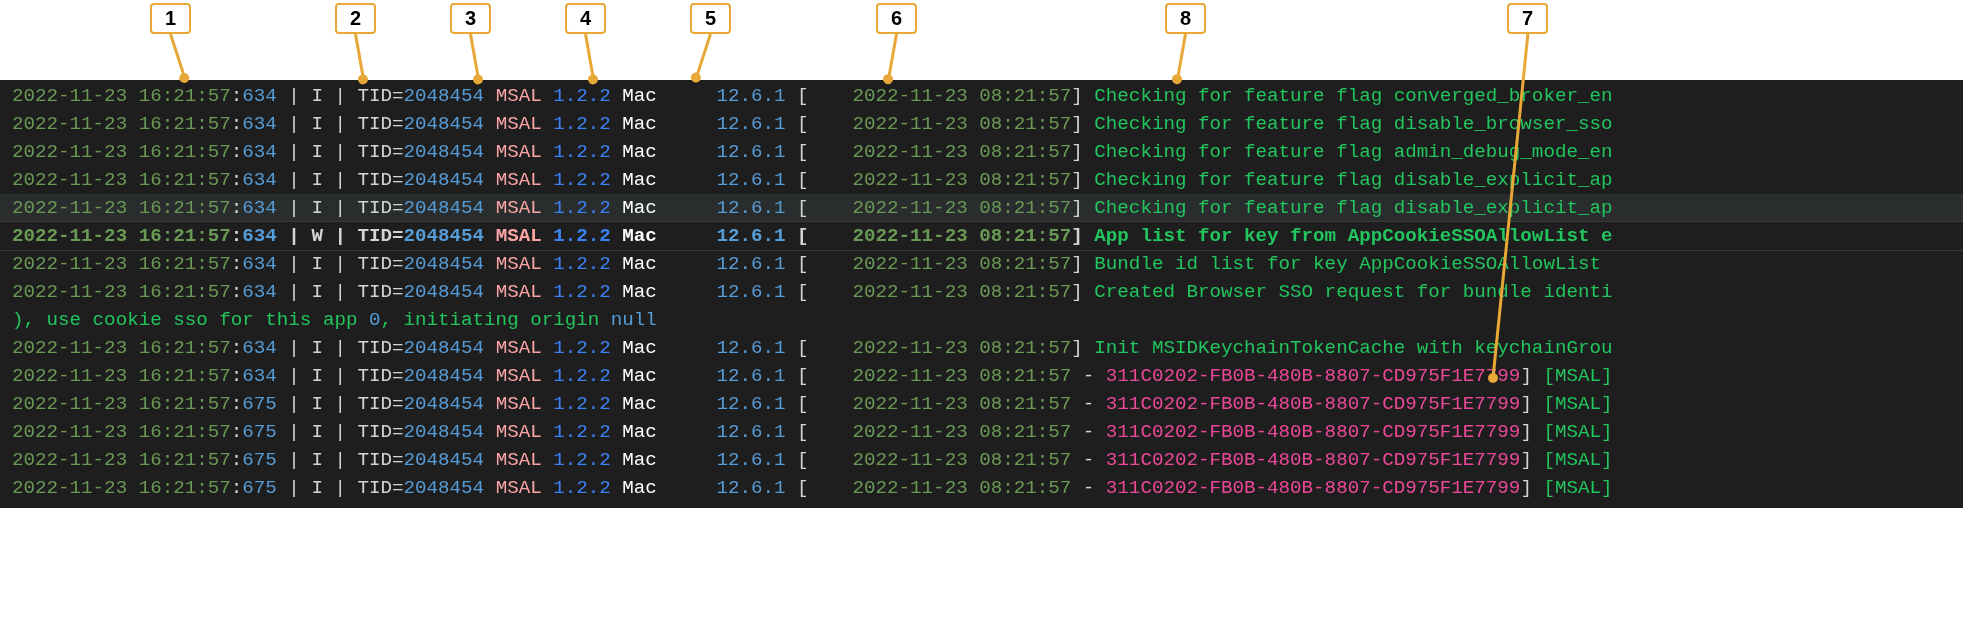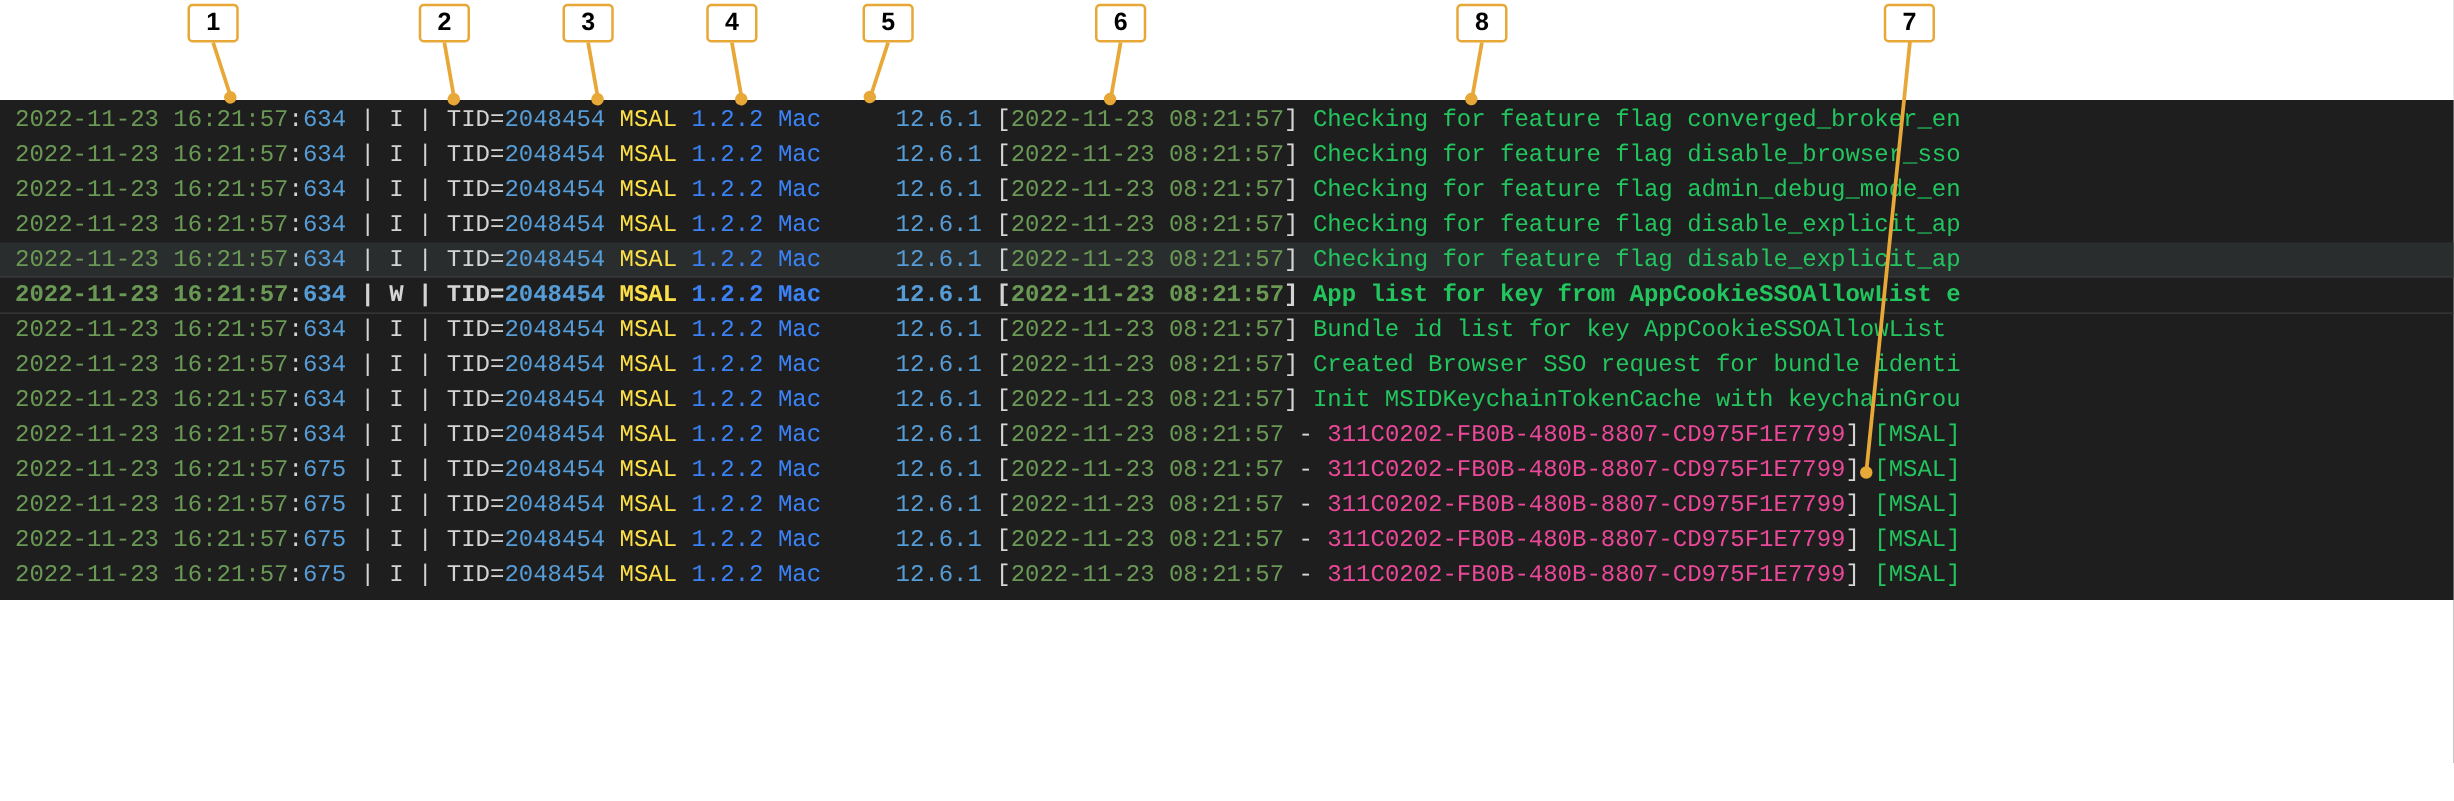--- a/index.html
+++ b/index.html
@@ -64,27 +64,27 @@
       padding-left: 12px;
       color: #d4d4d4;
     }
     .cDate { color: #6a9955; }
     .cTime { color: #6a9955; text-align: right; }
     .cMs { color: #569cd6; }
     .cSep { color: #d4d4d4; }
     .cLvl { color: #d4d4d4; }
     .cTid { color: #d4d4d4; }
     .cTidN { color: #569cd6; }
-    .cSdk { color: #fde047; }
+    .cSdk { color: #fca5a5; }
     .cVer { color: #3b82f6; }
-    .cPlat { color: #3b82f6; margin-top: 37px; }
+    .cPlat { color: #ffffff; margin-top: 37px; }
     .cOs { color: #569cd6; margin-left: 48px; }
     .cBrO { color: #d4d4d4; }
     .cBrC { color: #d4d4d4; }
-    .cTs2 { color: #6a9955; }
+    .cTs2 { color: #6a9955; margin-left: 44px; }
     .cGuid { color: #ec4899; }
     .cMsg { color: #22c55e; }
     .cNum { color: #569cd6; }
     .cNull { color: #569cd6; }
     .highlight-row {
       background: #2a2d2e;
     }
     .warn-row {
       outline: 1px solid #3a3a3a;
       font-weight: bold;
@@ -132,19 +132,20 @@
   </div>
 <div class="log-area" id="log-area">
     <div class="log-line"><span class="cDate">2022-11-23</span><span class="cSep"> </span><span class="cTime">16:21:57</span><span class="cSep">:</span><span class="cMs">634</span><span class="cSep"> | </span><span class="cLvl">I</span><span class="cSep"> | </span><span class="cTid">TID=</span><span class="cTidN">2048454</span><span class="cSdk"> MSAL </span><span class="cVer">1.2.2</span><span class="cPlat"> Mac </span><span class="cOs">12.6.1</span><span class="cBrO"> [</span><span class="cTs2">2022-11-23 08:21:57</span><span class="cBrC">] </span><span class="cMsg">Checking for feature flag converged_broker_en</span></div>
     <div class="log-line"><span class="cDate">2022-11-23</span><span class="cSep"> </span><span class="cTime">16:21:57</span><span class="cSep">:</span><span class="cMs">634</span><span class="cSep"> | </span><span class="cLvl">I</span><span class="cSep"> | </span><span class="cTid">TID=</span><span class="cTidN">2048454</span><span class="cSdk"> MSAL </span><span class="cVer">1.2.2</span><span class="cPlat"> Mac </span><span class="cOs">12.6.1</span><span class="cBrO"> [</span><span class="cTs2">2022-11-23 08:21:57</span><span class="cBrC">] </span><span class="cMsg">Checking for feature flag disable_browser_sso</span></div>
     <div class="log-line"><span class="cDate">2022-11-23</span><span class="cSep"> </span><span class="cTime">16:21:57</span><span class="cSep">:</span><span class="cMs">634</span><span class="cSep"> | </span><span class="cLvl">I</span><span class="cSep"> | </span><span class="cTid">TID=</span><span class="cTidN">2048454</span><span class="cSdk"> MSAL </span><span class="cVer">1.2.2</span><span class="cPlat"> Mac </span><span class="cOs">12.6.1</span><span class="cBrO"> [</span><span class="cTs2">2022-11-23 08:21:57</span><span class="cBrC">] </span><span class="cMsg">Checking for feature flag admin_debug_mode_en</span></div>
     <div class="log-line"><span class="cDate">2022-11-23</span><span class="cSep"> </span><span class="cTime">16:21:57</span><span class="cSep">:</span><span class="cMs">634</span><span class="cSep"> | </span><span class="cLvl">I</span><span class="cSep"> | </span><span class="cTid">TID=</span><span class="cTidN">2048454</span><span class="cSdk"> MSAL </span><span class="cVer">1.2.2</span><span class="cPlat"> Mac </span><span class="cOs">12.6.1</span><span class="cBrO"> [</span><span class="cTs2">2022-11-23 08:21:57</span><span class="cBrC">] </span><span class="cMsg">Checking for feature flag disable_explicit_ap</span></div>
     <div class="log-line highlight-row"><span class="cDate">2022-11-23</span><span class="cSep"> </span><span class="cTime">16:21:57</span><span class="cSep">:</span><span class="cMs">634</span><span class="cSep"> | </span><span class="cLvl">I</span><span class="cSep"> | </span><span class="cTid">TID=</span><span class="cTidN">2048454</span><span class="cSdk"> MSAL </span><span class="cVer">1.2.2</span><span class="cPlat"> Mac </span><span class="cOs">12.6.1</span><span class="cBrO"> [</span><span class="cTs2">2022-11-23 08:21:57</span><span class="cBrC">] </span><span class="cMsg">Checking for feature flag disable_explicit_ap</span></div>
     <div class="log-line warn-row"><span class="cDate">2022-11-23</span><span class="cSep"> </span><span class="cTime">16:21:57</span><span class="cSep">:</span><span class="cMs">634</span><span class="cSep"> | </span><span class="cLvl">W</span><span class="cSep"> | </span><span class="cTid">TID=</span><span class="cTidN">2048454</span><span class="cSdk"> MSAL </span><span class="cVer">1.2.2</span><span class="cPlat"> Mac </span><span class="cOs">12.6.1</span><span class="cBrO"> [</span><span class="cTs2">2022-11-23 08:21:57</span><span class="cBrC">] </span><span class="cMsg">App list for key from AppCookieSSOAllowList e</span></div>
     <div class="log-line"><span class="cDate">2022-11-23</span><span class="cSep"> </span><span class="cTime">16:21:57</span><span class="cSep">:</span><span class="cMs">634</span><span class="cSep"> | </span><span class="cLvl">I</span><span class="cSep"> | </span><span class="cTid">TID=</span><span class="cTidN">2048454</span><span class="cSdk"> MSAL </span><span class="cVer">1.2.2</span><span class="cPlat"> Mac </span><span class="cOs">12.6.1</span><span class="cBrO"> [</span><span class="cTs2">2022-11-23 08:21:57</span><span class="cBrC">] </span><span class="cMsg">Bundle id list for key AppCookieSSOAllowList </span></div>
     <div class="log-line"><span class="cDate">2022-11-23</span><span class="cSep"> </span><span class="cTime">16:21:57</span><span class="cSep">:</span><span class="cMs">634</span><span class="cSep"> | </span><span class="cLvl">I</span><span class="cSep"> | </span><span class="cTid">TID=</span><span class="cTidN">2048454</span><span class="cSdk"> MSAL </span><span class="cVer">1.2.2</span><span class="cPlat"> Mac </span><span class="cOs">12.6.1</span><span class="cBrO"> [</span><span class="cTs2">2022-11-23 08:21:57</span><span class="cBrC">] </span><span class="cMsg">Created Browser SSO request for bundle identi</span></div>
+    <div class="log-line"><span class="cMsg">), use cookie sso for this app </span><span class="cNum">0</span><span class="cMsg">, initiating origin </span><span class="cNull">null</span></div>
     <div class="log-line"><span class="cDate">2022-11-23</span><span class="cSep"> </span><span class="cTime">16:21:57</span><span class="cSep">:</span><span class="cMs">634</span><span class="cSep"> | </span><span class="cLvl">I</span><span class="cSep"> | </span><span class="cTid">TID=</span><span class="cTidN">2048454</span><span class="cSdk"> MSAL </span><span class="cVer">1.2.2</span><span class="cPlat"> Mac </span><span class="cOs">12.6.1</span><span class="cBrO"> [</span><span class="cTs2">2022-11-23 08:21:57</span><span class="cBrC">] </span><span class="cMsg">Init MSIDKeychainTokenCache with keychainGrou</span></div>
     <div class="log-line"><span class="cDate">2022-11-23</span><span class="cSep"> </span><span class="cTime">16:21:57</span><span class="cSep">:</span><span class="cMs">634</span><span class="cSep"> | </span><span class="cLvl">I</span><span class="cSep"> | </span><span class="cTid">TID=</span><span class="cTidN">2048454</span><span class="cSdk"> MSAL </span><span class="cVer">1.2.2</span><span class="cPlat"> Mac </span><span class="cOs">12.6.1</span><span class="cBrO"> [</span><span class="cTs2">2022-11-23 08:21:57</span><span class="cSep"> - </span><span class="cGuid">311C0202-FB0B-480B-8807-CD975F1E7799</span><span class="cBrC">] </span><span class="cMsg">[MSAL]</span></div>
     <div class="log-line"><span class="cDate">2022-11-23</span><span class="cSep"> </span><span class="cTime">16:21:57</span><span class="cSep">:</span><span class="cMs">675</span><span class="cSep"> | </span><span class="cLvl">I</span><span class="cSep"> | </span><span class="cTid">TID=</span><span class="cTidN">2048454</span><span class="cSdk"> MSAL </span><span class="cVer">1.2.2</span><span class="cPlat"> Mac </span><span class="cOs">12.6.1</span><span class="cBrO"> [</span><span class="cTs2">2022-11-23 08:21:57</span><span class="cSep"> - </span><span class="cGuid">311C0202-FB0B-480B-8807-CD975F1E7799</span><span class="cBrC">] </span><span class="cMsg">[MSAL]</span></div>
     <div class="log-line"><span class="cDate">2022-11-23</span><span class="cSep"> </span><span class="cTime">16:21:57</span><span class="cSep">:</span><span class="cMs">675</span><span class="cSep"> | </span><span class="cLvl">I</span><span class="cSep"> | </span><span class="cTid">TID=</span><span class="cTidN">2048454</span><span class="cSdk"> MSAL </span><span class="cVer">1.2.2</span><span class="cPlat"> Mac </span><span class="cOs">12.6.1</span><span class="cBrO"> [</span><span class="cTs2">2022-11-23 08:21:57</span><span class="cSep"> - </span><span class="cGuid">311C0202-FB0B-480B-8807-CD975F1E7799</span><span class="cBrC">] </span><span class="cMsg">[MSAL]</span></div>
     <div class="log-line"><span class="cDate">2022-11-23</span><span class="cSep"> </span><span class="cTime">16:21:57</span><span class="cSep">:</span><span class="cMs">675</span><span class="cSep"> | </span><span class="cLvl">I</span><span class="cSep"> | </span><span class="cTid">TID=</span><span class="cTidN">2048454</span><span class="cSdk"> MSAL </span><span class="cVer">1.2.2</span><span class="cPlat"> Mac </span><span class="cOs">12.6.1</span><span class="cBrO"> [</span><span class="cTs2">2022-11-23 08:21:57</span><span class="cSep"> - </span><span class="cGuid">311C0202-FB0B-480B-8807-CD975F1E7799</span><span class="cBrC">] </span><span class="cMsg">[MSAL]</span></div>
     <div class="log-line"><span class="cDate">2022-11-23</span><span class="cSep"> </span><span class="cTime">16:21:57</span><span class="cSep">:</span><span class="cMs">675</span><span class="cSep"> | </span><span class="cLvl">I</span><span class="cSep"> | </span><span class="cTid">TID=</span><span class="cTidN">2048454</span><span class="cSdk"> MSAL </span><span class="cVer">1.2.2</span><span class="cPlat"> Mac </span><span class="cOs">12.6.1</span><span class="cBrO"> [</span><span class="cTs2">2022-11-23 08:21:57</span><span class="cSep"> - </span><span class="cGuid">311C0202-FB0B-480B-8807-CD975F1E7799</span><span class="cBrC">] </span><span class="cMsg">[MSAL]</span></div>
   </div>
 
 </body></html>

